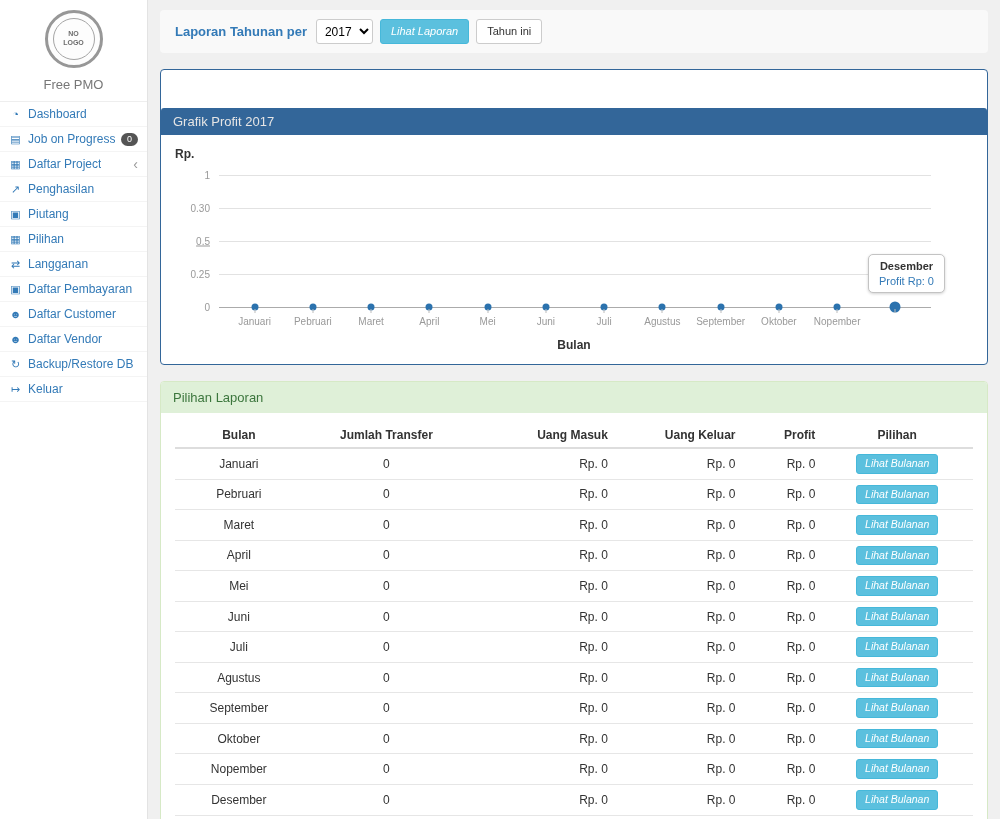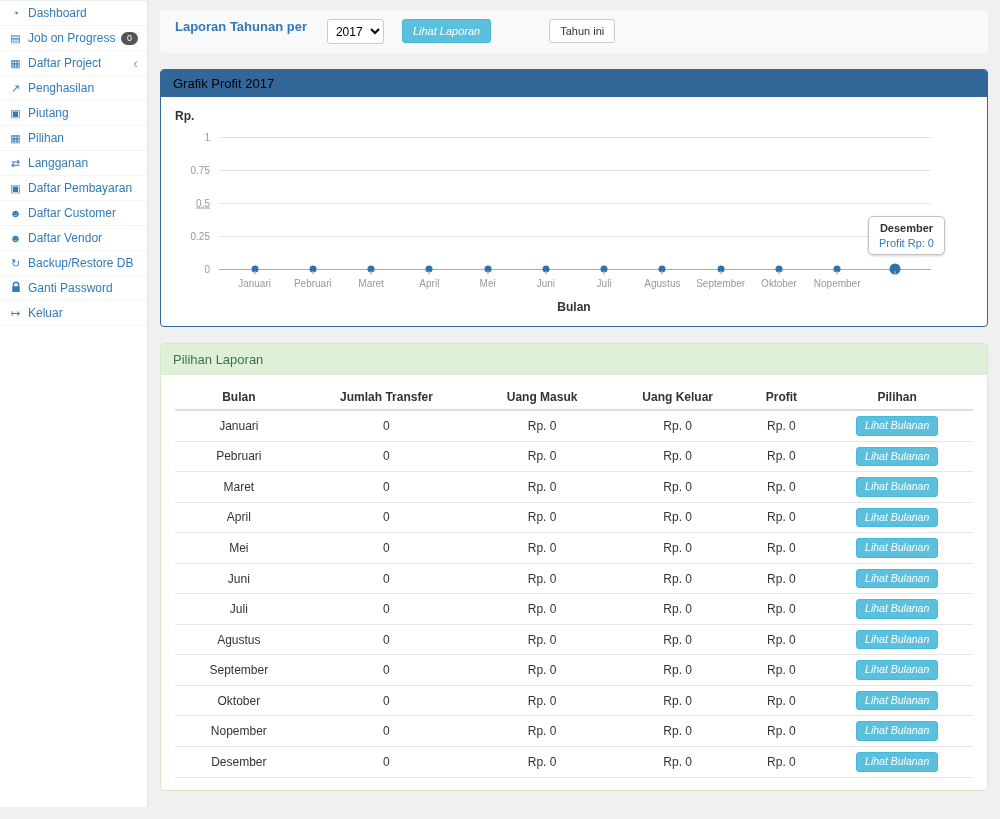--- a/index.html
+++ b/index.html
@@ -43,40 +43,41 @@
   .mi-chevron { margin-left: auto; color: #999; font-size: 14px; line-height: 1; }
 
   
   .content { flex: 1; padding: 10px 12px 0 12px; }
   .strip { background: #f9f9f9; border-radius: 4px; padding: 8px 15px; margin-bottom: 16px; }
   .breadcrumb-bar { font-size: 12px; }
   .breadcrumb-bar a { color: #337ab7; text-decoration: none; }
   .crumb-sep { color: #999; margin: 0 6px; }
   .crumb-current { color: #777; }
 
-  .filter-bar { display: flex; align-items: flex-start; gap: 18px; padding: 9px 15px; }
+  .filter-bar { display: flex; align-items: center; gap: 7px; padding: 9px 15px; }
   .filter-label { color: #337ab7; font-weight: bold; font-size: 13px; margin-right: 2px; }
   select {
     height: 25px; border: 1px solid #ccc; border-radius: 3px; background: #fff;
     font-size: 12px; font-family: "Liberation Sans", sans-serif; padding: 2px 4px;
   }
   .btn {
     font-size: 11px; padding: 5px 10px; border-radius: 3px; cursor: pointer;
     font-family: "Liberation Sans", sans-serif; line-height: 1.1;
   }
   .btn-info { background: #5bc0de; border: 1px solid #46b8da; color: #fff; font-style: italic; }
-  .btn-default { background: #fff; border: 1px solid #ccc; color: #333; margin-left: 40px; }
+  .btn-default { background: #fff; border: 1px solid #ccc; color: #333; }
   .btn-sm { font-size: 10.5px; padding: 3px 8px; }
 
   
   .panel { background: #fff; border-radius: 4px; margin-bottom: 16px; }
   .panel-primary { border: 1px solid #336699; }
   .panel-primary .panel-heading {
-    background: #336699; color: #000000; padding: 6px 12px; font-size: 13px;
+    background: #336699; color: #e5e5e5; padding: 6px 12px; font-size: 13px;
     border-radius: 3px 3px 0 0;
+    margin-top: 38px;
   }
   .panel-success { border: 1px solid #d6e9c6; }
   .panel-success .panel-heading {
     background: #dff0d8; color: #3c763d; padding: 8px 12px; font-size: 13px;
     border-radius: 3px 3px 0 0;
   }
   .panel-body { padding: 10px 14px 12px; }
 
   
   .chart-rp { font-weight: bold; font-size: 12px; margin: 2px 0 14px 0; color: #333; }
@@ -105,29 +106,36 @@
     box-shadow: 0 1px 3px rgba(0,0,0,0.18); z-index: 2;
   }
   .chart-tooltip .t1 { font-weight: bold; font-size: 11px; color: #333; white-space: nowrap; }
   .chart-tooltip .t2 { font-size: 11px; color: #337ab7; margin-top: 3px; white-space: nowrap; }
 
   
   table.report { width: 100%; border-collapse: collapse; }
   table.report th, table.report td { padding: 5px 6px; font-size: 12px; border-bottom: 1px solid #e6e6e6; }
   table.report thead th { border-bottom: 2px solid #ddd; font-weight: bold; }
   .c { text-align: center; }
-  .r { text-align: center; }
+  .r { text-align: right; }
 </style>
 </head>
 <body>
 
 <div class="page">
   <div class="app">
 
     <aside class="sidebar">
+      <div class="brand">
+        <div class="logo">
+          <div class="logo-inner">NO
+LOGO</div>
+        </div>
+        <div class="brand-name">Free PMO</div>
+      </div>
       <nav class="menu" id="menu">
           <a href="#" class="menu-item">
             <span class="mi-icon">◔</span>
             <span class="mi-label">Dashboard</span>
           </a>
           <a href="#" class="menu-item">
             <span class="mi-icon">▤</span>
             <span class="mi-label">Job on Progress</span>
             <span class="mi-badge">0</span>
           </a>
@@ -160,27 +168,20 @@
             <span class="mi-icon">☻</span>
             <span class="mi-label">Daftar Customer</span>
           </a>
           <a href="#" class="menu-item">
             <span class="mi-icon">☻</span>
             <span class="mi-label">Daftar Vendor</span>
           </a>
           <a href="#" class="menu-item">
             <span class="mi-icon">↻</span>
             <span class="mi-label">Backup/Restore DB</span>
-          </a>
-          <a href="#" class="menu-item">
-            <span class="mi-icon"><svg width="10" height="12" viewBox="0 0 12 13" aria-hidden="true">
-                <path fill="#337ab7" d="M6 0a4 4 0 0 0-4 4v2h1.6V4A2.4 2.4 0 0 1 6 1.6 2.4 2.4 0 0 1 8.4 4v2H10V4a4 4 0 0 0-4-4z"></path>
-                <rect fill="#337ab7" x="1.5" y="5.6" width="9" height="7" rx="1"></rect>
-              </svg></span>
-            <span class="mi-label">Ganti Password</span>
           </a>
           <a href="#" class="menu-item">
             <span class="mi-icon">↦</span>
             <span class="mi-label">Keluar</span>
           </a>
         </nav>
     </aside>
 
     <main class="content">
 
@@ -201,21 +202,21 @@
               <div class="t1">Desember</div>
               <div class="t2">Profit Rp: 0</div>
             </div>
           <div class="gridline axis" style="top: 100%;"></div>
               <div class="ytick" style="top: 100%;">0</div>
               <div class="gridline" style="top: 75%;"></div>
               <div class="ytick" style="top: 75%;">0.25</div>
               <div class="gridline" style="top: 50%;"></div>
               <div class="ytick" style="top: 50%; text-decoration: underline;">0.5</div>
               <div class="gridline" style="top: 25%;"></div>
-              <div class="ytick" style="top: 25%;">0.75</div>
+              <div class="ytick" style="top: 25%;">0.30</div>
               <div class="gridline" style="top: 0%;"></div>
               <div class="ytick" style="top: 0%;">1</div>
               <div class="dot" style="left: 5%;"></div>
               <div class="xtick-mark" style="left: 5%;"></div>
               <div class="dot" style="left: 13.1818%;"></div>
               <div class="xtick-mark" style="left: 13.1818%;"></div>
               <div class="dot" style="left: 21.3636%;"></div>
               <div class="xtick-mark" style="left: 21.3636%;"></div>
               <div class="dot" style="left: 29.5455%;"></div>
               <div class="xtick-mark" style="left: 29.5455%;"></div>

